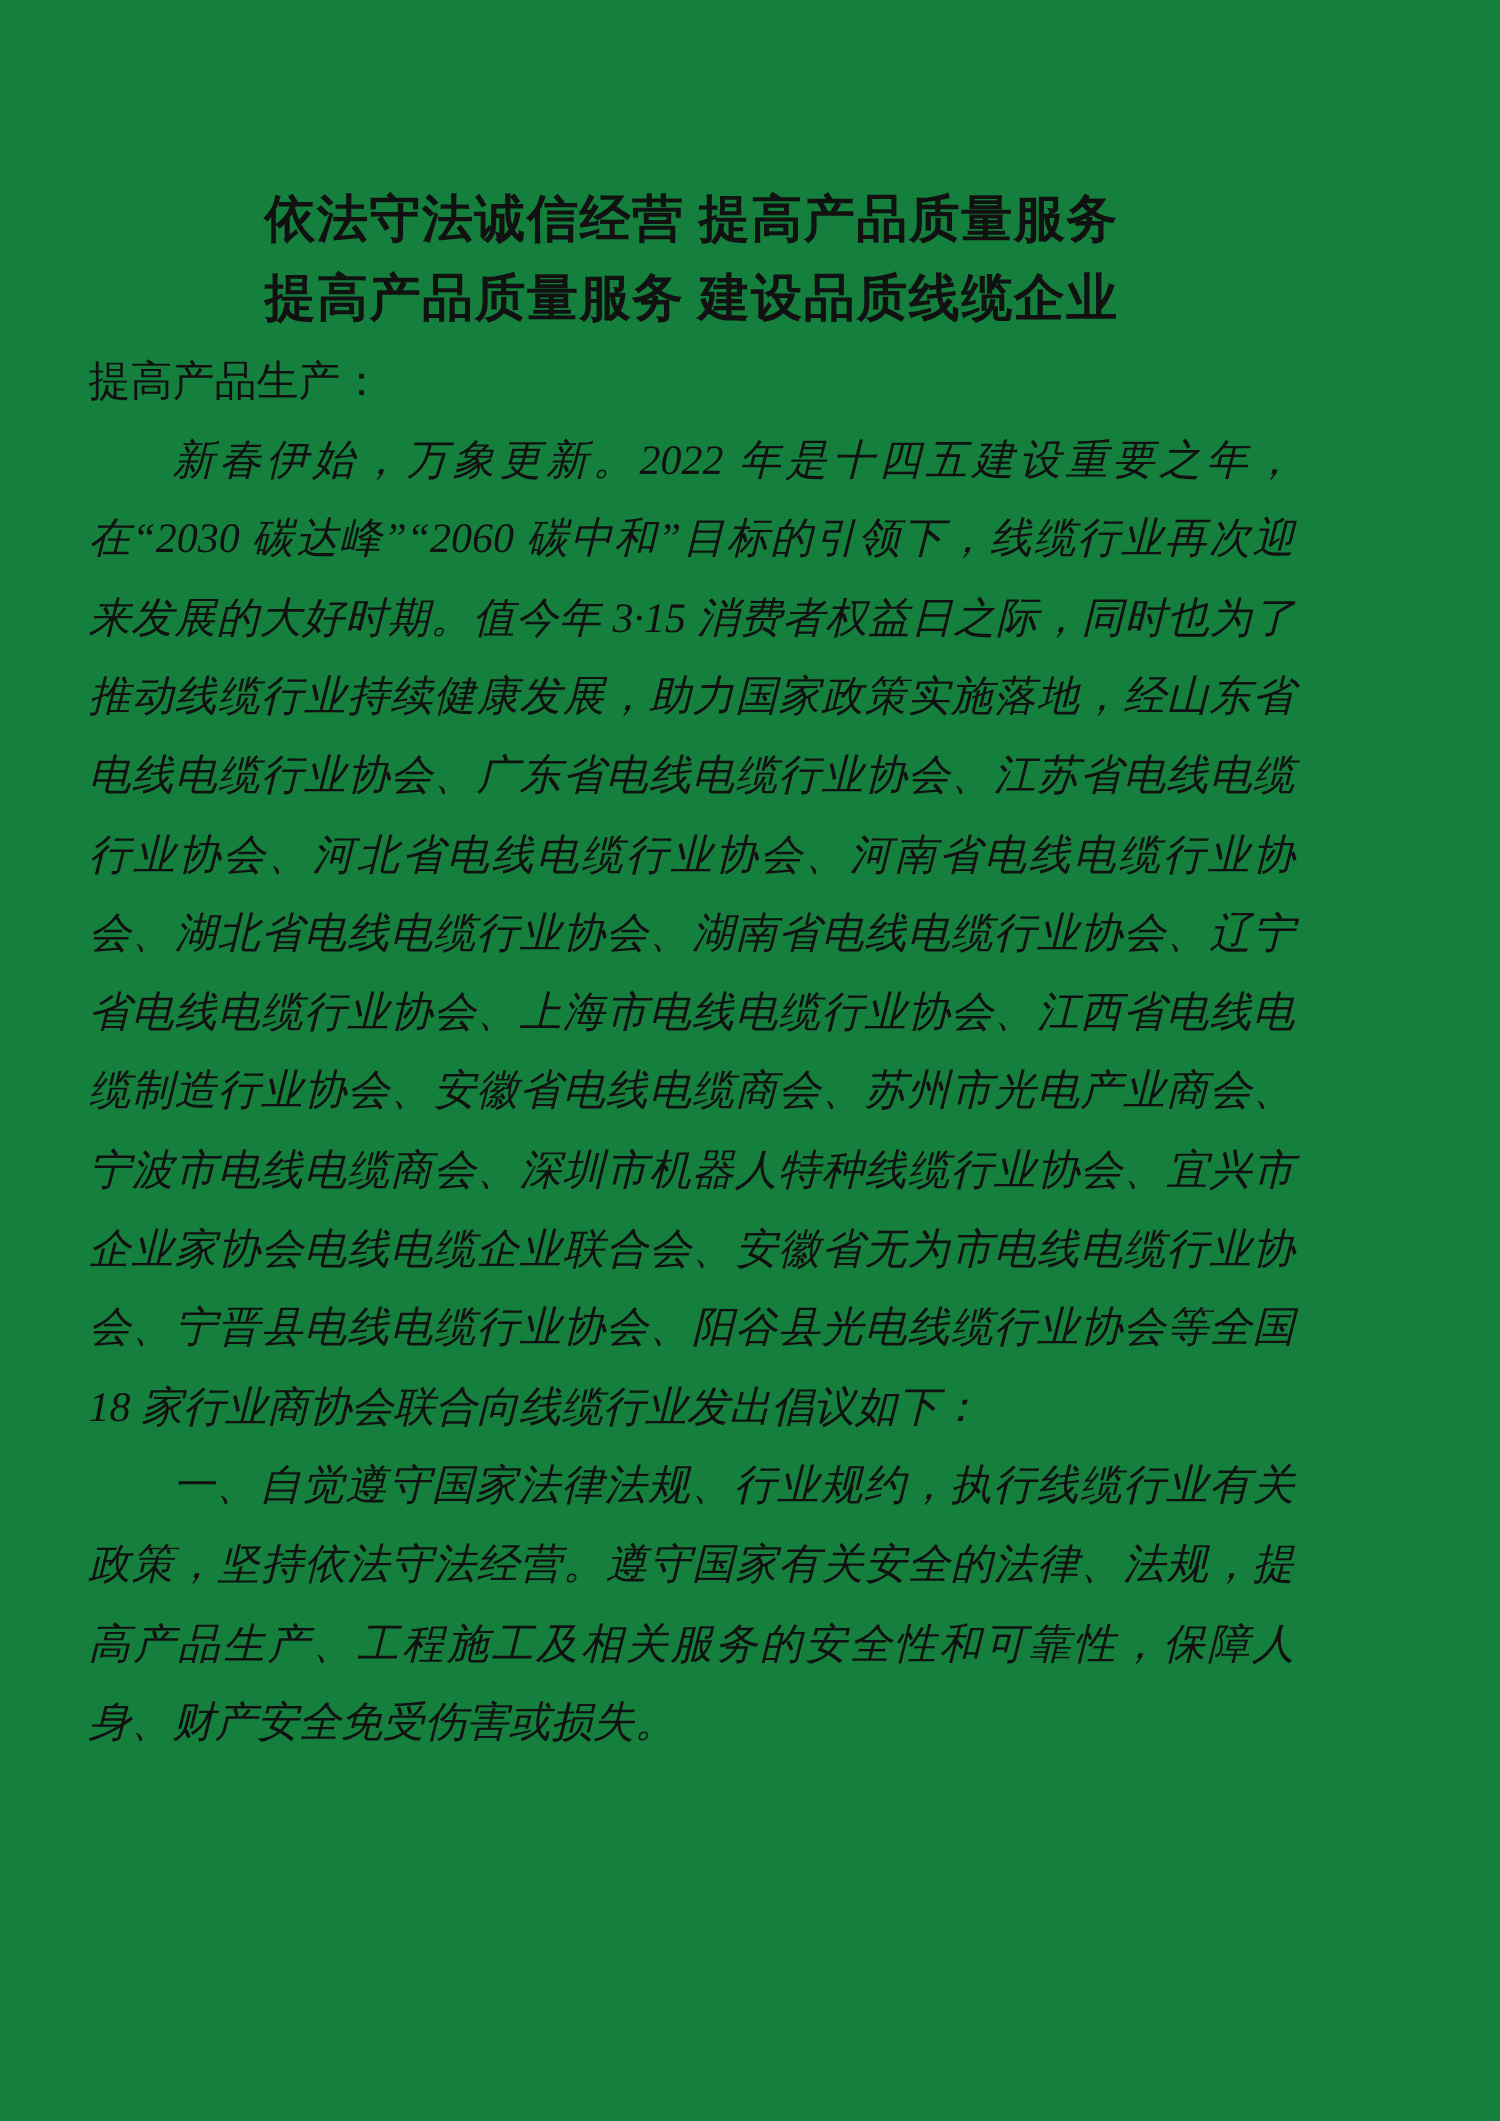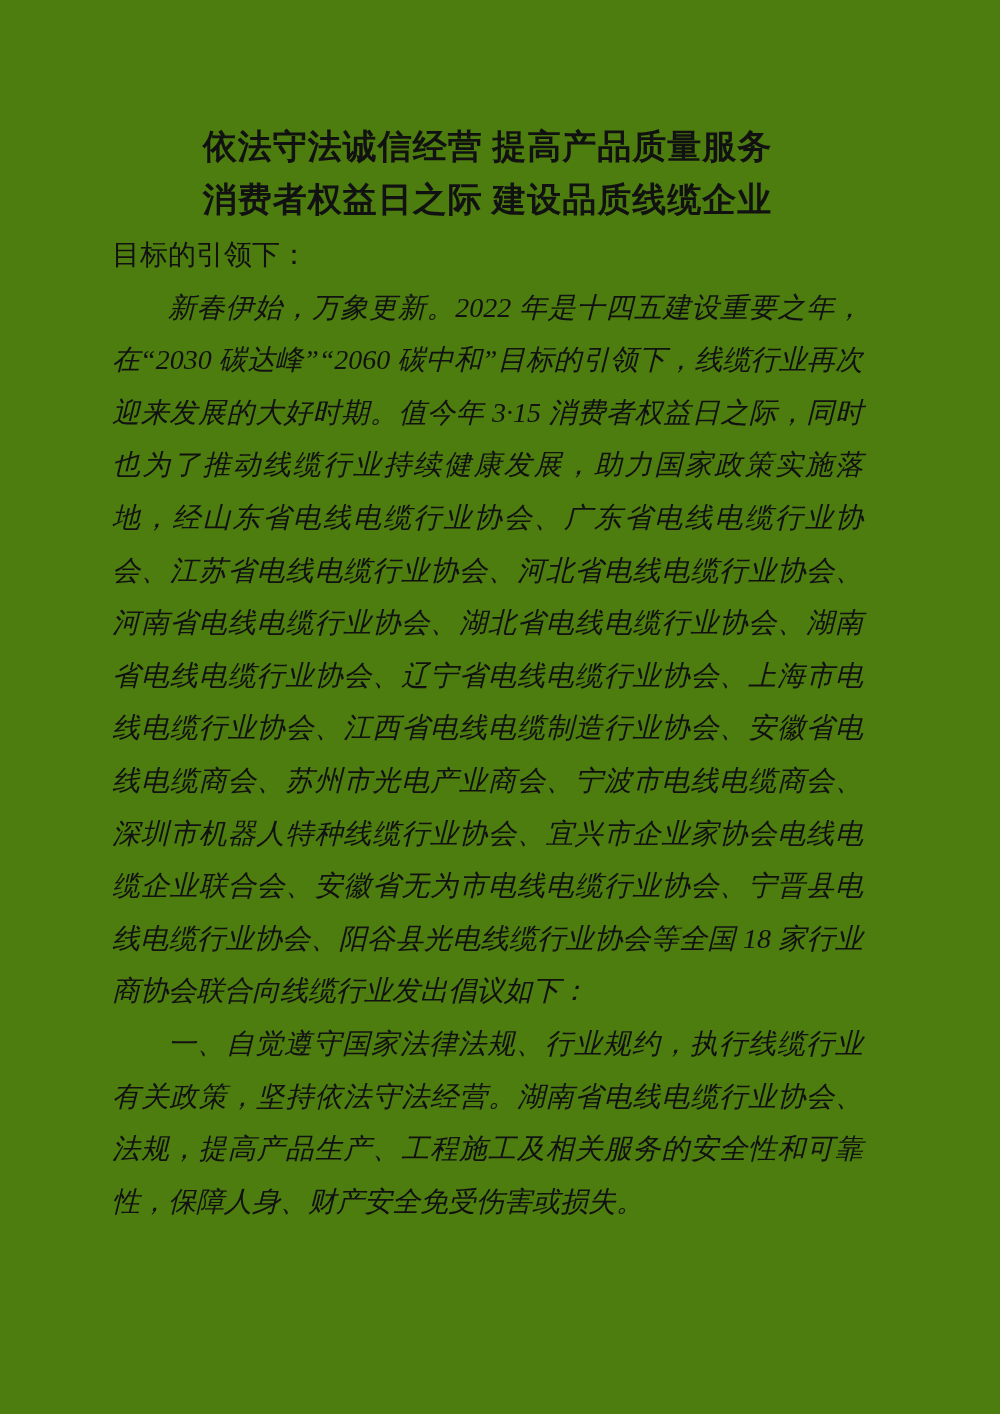--- a/index.html
+++ b/index.html
@@ -5,23 +5,23 @@
   html, body {
     margin: 0;
     padding: 0;
     background: #ffffff;
   }
   .page {
     position: relative;
     width: 1000px;
     height: 1414px;
     margin: 0 auto;
-    background: #4d7c0f;
+    background: #15803d;
     box-sizing: border-box;
-    padding: 120px 137px 0 112px;
+    padding: 120px 137px 0 59px;
     font-family: "Liberation Serif", "DejaVu Serif", serif;
     color: #111111;
     overflow: hidden;
   }
   .doc-title {
     font-size: 34px;
     font-weight: 700;
     line-height: 53px;
     text-align: center;
     letter-spacing: 1px;
@@ -46,22 +46,22 @@
     font-style: italic;
   }
 </style>
 </head>
 <body>
 
 <div class="page">
 
   <div class="doc-title">
     <div class="title-line">依法守法诚信经营 提高产品质量服务</div>
-    <div class="title-line">消费者权益日之际 建设品质线缆企业</div>
+    <div class="title-line">提高产品质量服务 建设品质线缆企业</div>
   </div>
 
   <div class="body-text">
-    <p class="salutation">目标的引领下：</p>
+    <p class="salutation">提高产品生产：</p>
     <p class="para">新春伊始，万象更新。2022 年是十四五建设重要之年，在“2030 碳达峰”“2060 碳中和”目标的引领下，线缆行业再次迎来发展的大好时期。值今年 3·15 消费者权益日之际，同时也为了推动线缆行业持续健康发展，助力国家政策实施落地，经山东省电线电缆行业协会、广东省电线电缆行业协会、江苏省电线电缆行业协会、河北省电线电缆行业协会、河南省电线电缆行业协会、湖北省电线电缆行业协会、湖南省电线电缆行业协会、辽宁省电线电缆行业协会、上海市电线电缆行业协会、江西省电线电缆制造行业协会、安徽省电线电缆商会、苏州市光电产业商会、宁波市电线电缆商会、深圳市机器人特种线缆行业协会、宜兴市企业家协会电线电缆企业联合会、安徽省无为市电线电缆行业协会、宁晋县电线电缆行业协会、阳谷县光电线缆行业协会等全国 18 家行业商协会联合向线缆行业发出倡议如下：</p>
-    <p class="para">一、自觉遵守国家法律法规、行业规约，执行线缆行业有关政策，坚持依法守法经营。湖南省电线电缆行业协会、法规，提高产品生产、工程施工及相关服务的安全性和可靠性，保障人身、财产安全免受伤害或损失。</p>
+    <p class="para">一、自觉遵守国家法律法规、行业规约，执行线缆行业有关政策，坚持依法守法经营。遵守国家有关安全的法律、法规，提高产品生产、工程施工及相关服务的安全性和可靠性，保障人身、财产安全免受伤害或损失。</p>
   </div>
 
 </div>
 
 </body></html>

